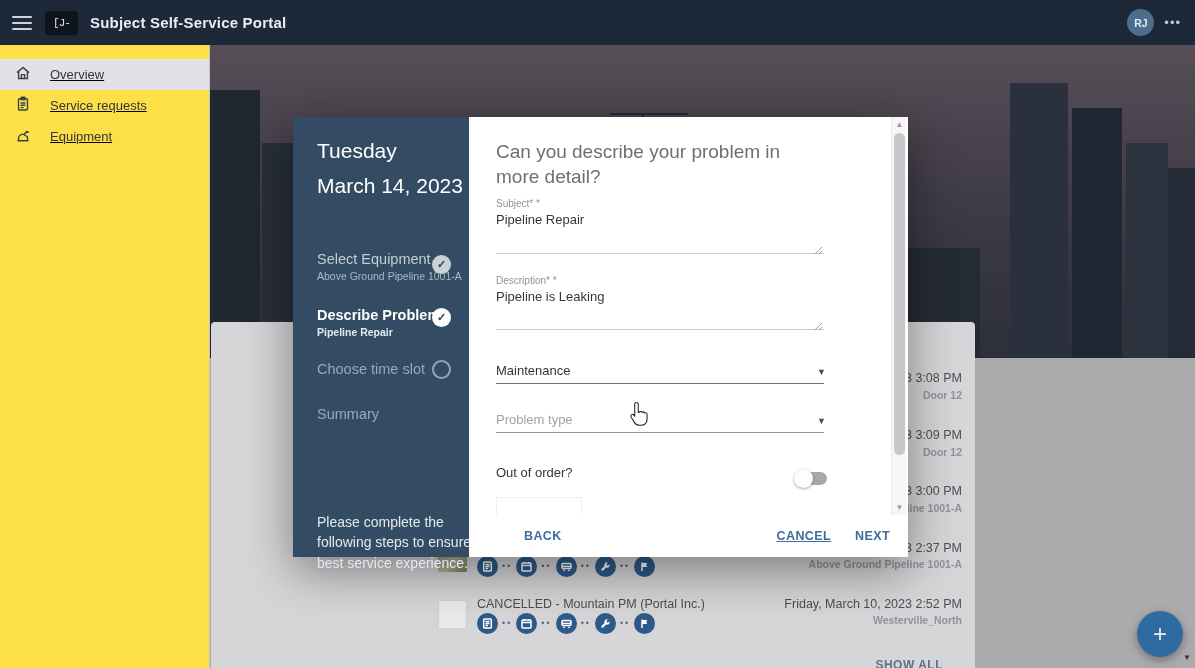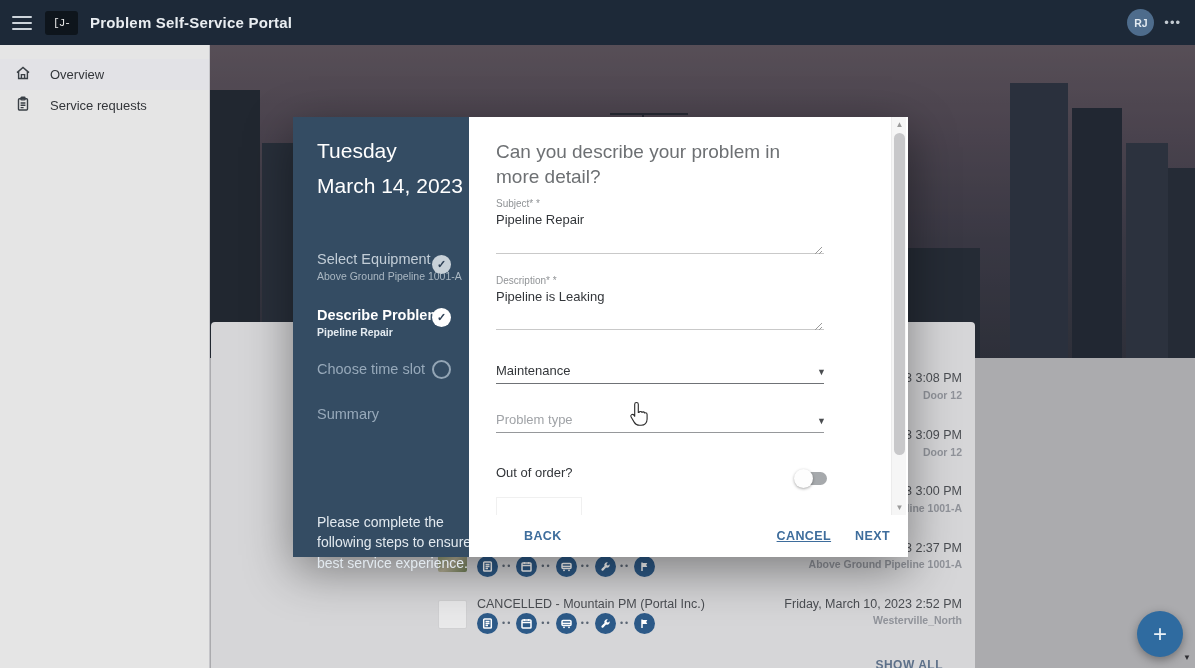--- a/index.html
+++ b/index.html
@@ -11,21 +11,21 @@
   .topbar { position:absolute; top:0; left:0; width:1195px; height:45px; background:#1d2938; z-index:30; display:flex; align-items:center; }
   .burger { margin-left:12px; width:20px; display:flex; flex-direction:column; gap:4px; cursor:pointer; }
   .burger span { display:block; height:2px; background:#cdd4db; border-radius:1px; }
   .logo { margin-left:13px; width:33px; height:24px; background:#0e151c; border-radius:3px; color:#e8e8e8; font-family:"Liberation Mono", monospace; font-size:11px; display:flex; align-items:center; justify-content:center; letter-spacing:-1px; }
   .apptitle { margin-left:12px; color:#e9edf1; font-size:15px; font-weight:700; letter-spacing:.2px; }
   .topbar-right { margin-left:auto; display:flex; align-items:center; gap:8px; margin-right:12px; }
   .avatar { width:27px; height:27px; border-radius:50%; background:#4e6c8c; color:#e2eaf1; font-size:10.5px; font-weight:700; display:flex; align-items:center; justify-content:center; }
   .overflow { color:#c3cad1; font-size:13px; letter-spacing:1px; padding:0 2px; cursor:pointer; }
 
   
-  .sidebar { position:absolute; top:45px; left:0; width:210px; height:623px; background:#e5e5e5; border-right:1px solid #c5c5c9; z-index:25; padding-top:14px; }
+  .sidebar { position:absolute; top:45px; left:0; width:210px; height:623px; background:#fde047; border-right:1px solid #c5c5c9; z-index:25; padding-top:14px;text-decoration:underline; }
   .nav-item { height:31px; display:flex; align-items:center; padding-left:14px; gap:18px; cursor:pointer; }
   .nav-item.selected { background:#e2e2e6; }
   .nav-item svg { stroke:#3a4046; fill:none; stroke-width:1.4; }
   .nav-label { font-size:13px; color:#33363a; }
 
   
   .photo { position:absolute; left:210px; top:45px; width:985px; height:313px; overflow:hidden; z-index:1;
            background:linear-gradient(180deg,#6a5e67 0%,#584e5a 28%,#413f4c 62%,#30333e 100%); }
   .b { position:absolute; bottom:0; }
   .win { background-image:
@@ -100,21 +100,21 @@
 
 <div class="app">
 
   <div class="topbar">
     <div class="burger">
         <span></span>
         <span></span>
         <span></span>
       </div>
     <div class="logo">[J-</div>
-    <div class="apptitle">Problem Self-Service Portal</div>
+    <div class="apptitle">Subject Self-Service Portal</div>
     <div class="topbar-right">
       <div class="avatar">RJ</div>
       <div class="overflow">•••</div>
     </div>
   </div>
 
   <div class="sidebar">
     <div class="nav-item selected">
       <span>
         <svg width="18" height="18" viewBox="0 0 18 18">
@@ -125,20 +125,28 @@
     </div>
     <div class="nav-item">
       <span>
         <svg width="18" height="18" viewBox="0 0 18 18">
             <rect x="4.5" y="3.7" width="9" height="11.3" rx="1"></rect>
             <rect x="7" y="2.3" width="4" height="2.6" rx="0.6"></rect>
             <path d="M6.6 8 h4.8 M6.6 10.3 h4.8 M6.6 12.6 h3"></path>
           </svg>
       </span>
       <span class="nav-label">Service requests</span>
+    </div>
+    <div class="nav-item">
+      <span>
+        <svg width="18" height="18" viewBox="0 0 18 18">
+            <path d="M3.5 14.8 h11 M4.5 14.8 v-2.2 a4.2 4.2 0 0 1 4.2-4.2 h1.2 l3.6 2.6 v3.8 M10 8.4 l3-3.2 M13 5.2 l1.6 1.4"></path>
+          </svg>
+      </span>
+      <span class="nav-label">Equipment</span>
     </div>
   </div>
 
   <div class="photo">
     <div class="b win" style="left:0;width:50px;height:268px;background:#1f2731;"></div>
     <div class="b" style="left:52px;width:46px;height:215px;background:#29323f;"></div>
     <div class="b win" style="left:100px;width:38px;height:180px;background:#1d2530;"></div>
     <div class="b" style="left:140px;width:60px;height:120px;background:#2a333f;"></div>
     <div class="b" style="left:300px;width:120px;height:70px;background:#272f3a;"></div>
     <div class="b" style="left:430px;width:90px;height:95px;background:#212a35;"></div>

